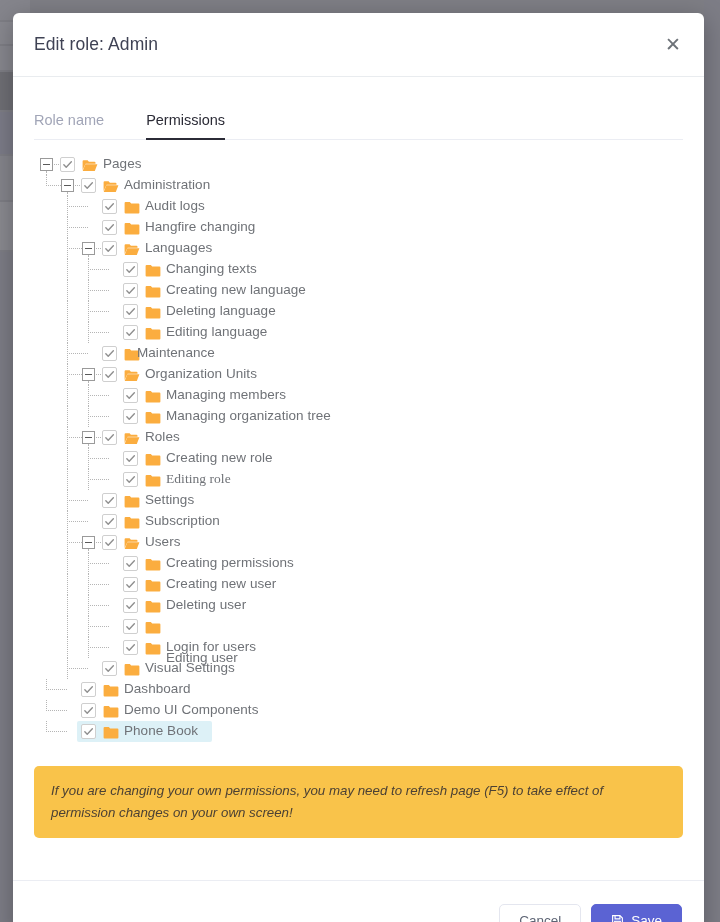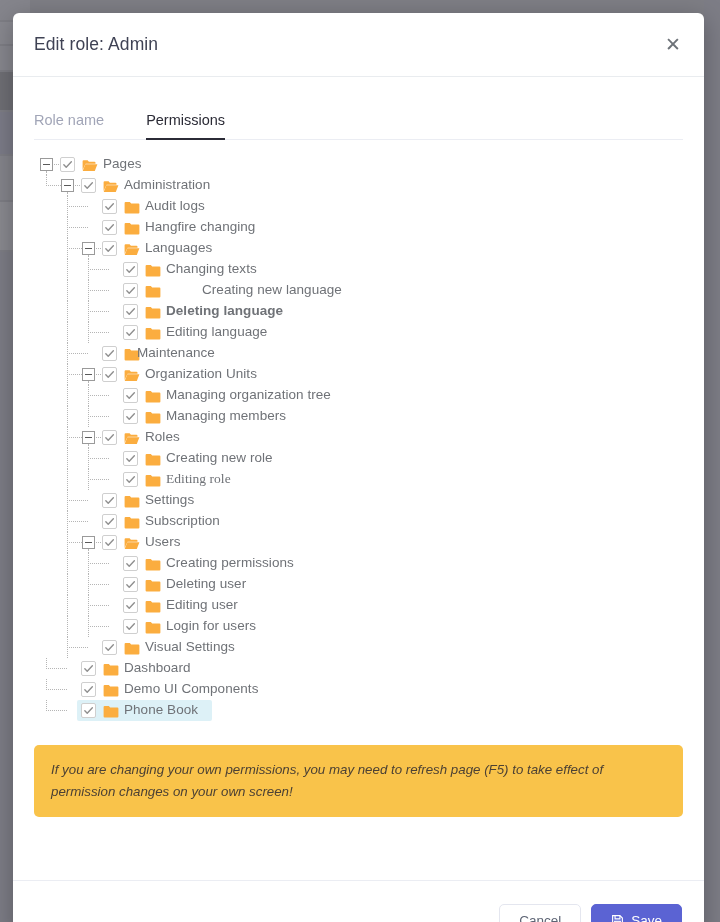--- a/index.html
+++ b/index.html
@@ -327,38 +327,38 @@
           </div>
           <div class="row-hl" style="left: 85px; width: 215.3px;"></div>
           <div class="cb" style="left: 89px;">
             <svg width="11" height="11" viewBox="0 0 12 12" fill="none" stroke="#8e8e8e" stroke-width="1.5" stroke-linecap="round" stroke-linejoin="round">
               <path d="M2 6.3l2.6 2.6L10.2 3"></path>
             </svg>
           </div>
           <div class="folder" style="left: 111px;"><svg width="16" height="13" viewBox="0 0 16 13">
               <path d="M0.6 2a1 1 0 011-1h4.2l1.4 1.6h7.2a1 1 0 011 1v7.8a1 1 0 01-1 1H1.6a1 1 0 01-1-1z" fill="#fbad3f"></path>
             </svg></div>
-          <div class="label" style="left: 132px; margin-left: 36px;">Creating new language</div>
+          <div class="label" style="left: 132px;">Creating new language</div>
         </div>
         <div class="tree-row">
           <div class="guides">
             <div class="vline" style="left:33px"></div>
             <div class="elbow" style="left:54px;height:21px"></div>
             <div class="tick" style="left:54px;width:21px"></div>
           </div>
           <div class="row-hl" style="left: 85px; width: 186.1px;"></div>
           <div class="cb" style="left: 89px;">
             <svg width="11" height="11" viewBox="0 0 12 12" fill="none" stroke="#8e8e8e" stroke-width="1.5" stroke-linecap="round" stroke-linejoin="round">
               <path d="M2 6.3l2.6 2.6L10.2 3"></path>
             </svg>
           </div>
           <div class="folder" style="left: 111px;"><svg width="16" height="13" viewBox="0 0 16 13">
               <path d="M0.6 2a1 1 0 011-1h4.2l1.4 1.6h7.2a1 1 0 011 1v7.8a1 1 0 01-1 1H1.6a1 1 0 01-1-1z" fill="#fbad3f"></path>
             </svg></div>
-          <div class="label" style="left: 132px; font-weight: bold;">Deleting language</div>
+          <div class="label" style="left: 132px;">Deleting language</div>
         </div>
         <div class="tree-row">
           <div class="guides">
             <div class="vline" style="left:33px"></div>
             <div class="elbow" style="left:54px;height:21px"></div>
             <div class="tick" style="left:54px;width:21px"></div>
           </div>
           <div class="row-hl" style="left: 85px; width: 178.8px;"></div>
           <div class="cb" style="left: 89px;">
             <svg width="11" height="11" viewBox="0 0 12 12" fill="none" stroke="#8e8e8e" stroke-width="1.5" stroke-linecap="round" stroke-linejoin="round">
@@ -405,47 +405,47 @@
               <path d="M3.3 5.3h12.1L12.8 12H0.7z" fill="#fbad3f"></path>
             </svg></div>
           <div class="label" style="left: 111px;">Organization Units</div>
         </div>
         <div class="tree-row">
           <div class="guides">
             <div class="vline" style="left:33px"></div>
             <div class="elbow" style="left:54px;height:21px"></div>
             <div class="tick" style="left:54px;width:21px"></div>
           </div>
+          <div class="row-hl" style="left: 85px; width: 178.8px;"></div>
+          <div class="cb" style="left: 89px;">
+            <svg width="11" height="11" viewBox="0 0 12 12" fill="none" stroke="#8e8e8e" stroke-width="1.5" stroke-linecap="round" stroke-linejoin="round">
+              <path d="M2 6.3l2.6 2.6L10.2 3"></path>
+            </svg>
+          </div>
+          <div class="folder" style="left: 111px;"><svg width="16" height="13" viewBox="0 0 16 13">
+              <path d="M0.6 2a1 1 0 011-1h4.2l1.4 1.6h7.2a1 1 0 011 1v7.8a1 1 0 01-1 1H1.6a1 1 0 01-1-1z" fill="#fbad3f"></path>
+            </svg></div>
+          <div class="label" style="left: 132px;">Managing members</div>
+        </div>
+        <div class="tree-row">
+          <div class="guides">
+            <div class="vline" style="left:33px"></div>
+            <div class="elbow" style="left:54px;height:21px"></div>
+            <div class="tick" style="left:54px;width:21px"></div>
+          </div>
           <div class="row-hl" style="left: 85px; width: 251.8px;"></div>
           <div class="cb" style="left: 89px;">
             <svg width="11" height="11" viewBox="0 0 12 12" fill="none" stroke="#8e8e8e" stroke-width="1.5" stroke-linecap="round" stroke-linejoin="round">
               <path d="M2 6.3l2.6 2.6L10.2 3"></path>
             </svg>
           </div>
           <div class="folder" style="left: 111px;"><svg width="16" height="13" viewBox="0 0 16 13">
               <path d="M0.6 2a1 1 0 011-1h4.2l1.4 1.6h7.2a1 1 0 011 1v7.8a1 1 0 01-1 1H1.6a1 1 0 01-1-1z" fill="#fbad3f"></path>
             </svg></div>
           <div class="label" style="left: 132px;">Managing organization tree</div>
-        </div>
-        <div class="tree-row">
-          <div class="guides">
-            <div class="vline" style="left:33px"></div>
-            <div class="elbow" style="left:54px;height:21px"></div>
-            <div class="tick" style="left:54px;width:21px"></div>
-          </div>
-          <div class="row-hl" style="left: 85px; width: 178.8px;"></div>
-          <div class="cb" style="left: 89px;">
-            <svg width="11" height="11" viewBox="0 0 12 12" fill="none" stroke="#8e8e8e" stroke-width="1.5" stroke-linecap="round" stroke-linejoin="round">
-              <path d="M2 6.3l2.6 2.6L10.2 3"></path>
-            </svg>
-          </div>
-          <div class="folder" style="left: 111px;"><svg width="16" height="13" viewBox="0 0 16 13">
-              <path d="M0.6 2a1 1 0 011-1h4.2l1.4 1.6h7.2a1 1 0 011 1v7.8a1 1 0 01-1 1H1.6a1 1 0 01-1-1z" fill="#fbad3f"></path>
-            </svg></div>
-          <div class="label" style="left: 132px;">Managing members</div>
         </div>
         <div class="tree-row">
           <div class="guides">
             <div class="elbow" style="left:33px;height:21px"></div>
             <div class="tick" style="left:33px;width:21px"></div>
             <div class="vline" style="left:54px;top:17px"></div>
           </div>
           <div class="row-hl" style="left: 64px; width: 98.5px;"></div>
           <div class="toggle" style="left: 48px;"></div>
           <div class="toggle-stub" style="left: 62px;"></div>
@@ -562,20 +562,37 @@
               <path d="M0.6 2a1 1 0 011-1h4.2l1.4 1.6h7.2a1 1 0 011 1v7.8a1 1 0 01-1 1H1.6a1 1 0 01-1-1z" fill="#fbad3f"></path>
             </svg></div>
           <div class="label" style="left: 132px;">Creating permissions</div>
         </div>
         <div class="tree-row">
           <div class="guides">
             <div class="vline" style="left:33px"></div>
             <div class="elbow" style="left:54px;height:21px"></div>
             <div class="tick" style="left:54px;width:21px"></div>
           </div>
+          <div class="row-hl" style="left: 85px; width: 186.1px;"></div>
+          <div class="cb" style="left: 89px;">
+            <svg width="11" height="11" viewBox="0 0 12 12" fill="none" stroke="#8e8e8e" stroke-width="1.5" stroke-linecap="round" stroke-linejoin="round">
+              <path d="M2 6.3l2.6 2.6L10.2 3"></path>
+            </svg>
+          </div>
+          <div class="folder" style="left: 111px;"><svg width="16" height="13" viewBox="0 0 16 13">
+              <path d="M0.6 2a1 1 0 011-1h4.2l1.4 1.6h7.2a1 1 0 011 1v7.8a1 1 0 01-1 1H1.6a1 1 0 01-1-1z" fill="#fbad3f"></path>
+            </svg></div>
+          <div class="label" style="left: 132px;">Creating new user</div>
+        </div>
+        <div class="tree-row">
+          <div class="guides">
+            <div class="vline" style="left:33px"></div>
+            <div class="elbow" style="left:54px;height:21px"></div>
+            <div class="tick" style="left:54px;width:21px"></div>
+          </div>
           <div class="row-hl" style="left: 85px; width: 156.9px;"></div>
           <div class="cb" style="left: 89px;">
             <svg width="11" height="11" viewBox="0 0 12 12" fill="none" stroke="#8e8e8e" stroke-width="1.5" stroke-linecap="round" stroke-linejoin="round">
               <path d="M2 6.3l2.6 2.6L10.2 3"></path>
             </svg>
           </div>
           <div class="folder" style="left: 111px;"><svg width="16" height="13" viewBox="0 0 16 13">
               <path d="M0.6 2a1 1 0 011-1h4.2l1.4 1.6h7.2a1 1 0 011 1v7.8a1 1 0 01-1 1H1.6a1 1 0 01-1-1z" fill="#fbad3f"></path>
             </svg></div>
           <div class="label" style="left: 132px;">Deleting user</div>
@@ -588,21 +605,21 @@
           </div>
           <div class="row-hl" style="left: 85px; width: 149.6px;"></div>
           <div class="cb" style="left: 89px;">
             <svg width="11" height="11" viewBox="0 0 12 12" fill="none" stroke="#8e8e8e" stroke-width="1.5" stroke-linecap="round" stroke-linejoin="round">
               <path d="M2 6.3l2.6 2.6L10.2 3"></path>
             </svg>
           </div>
           <div class="folder" style="left: 111px;"><svg width="16" height="13" viewBox="0 0 16 13">
               <path d="M0.6 2a1 1 0 011-1h4.2l1.4 1.6h7.2a1 1 0 011 1v7.8a1 1 0 01-1 1H1.6a1 1 0 01-1-1z" fill="#fbad3f"></path>
             </svg></div>
-          <div class="label" style="left: 132px;">Editing user</div>
+          <div class="label" style="left: 132px; margin-top: 32px;">Editing user</div>
         </div>
         <div class="tree-row">
           <div class="guides">
             <div class="vline" style="left:33px"></div>
             <div class="elbow" style="left:54px;height:21px"></div>
             <div class="tick" style="left:54px;width:21px"></div>
           </div>
           <div class="row-hl" style="left: 85px; width: 171.5px;"></div>
           <div class="cb" style="left: 89px;">
             <svg width="11" height="11" viewBox="0 0 12 12" fill="none" stroke="#8e8e8e" stroke-width="1.5" stroke-linecap="round" stroke-linejoin="round">

